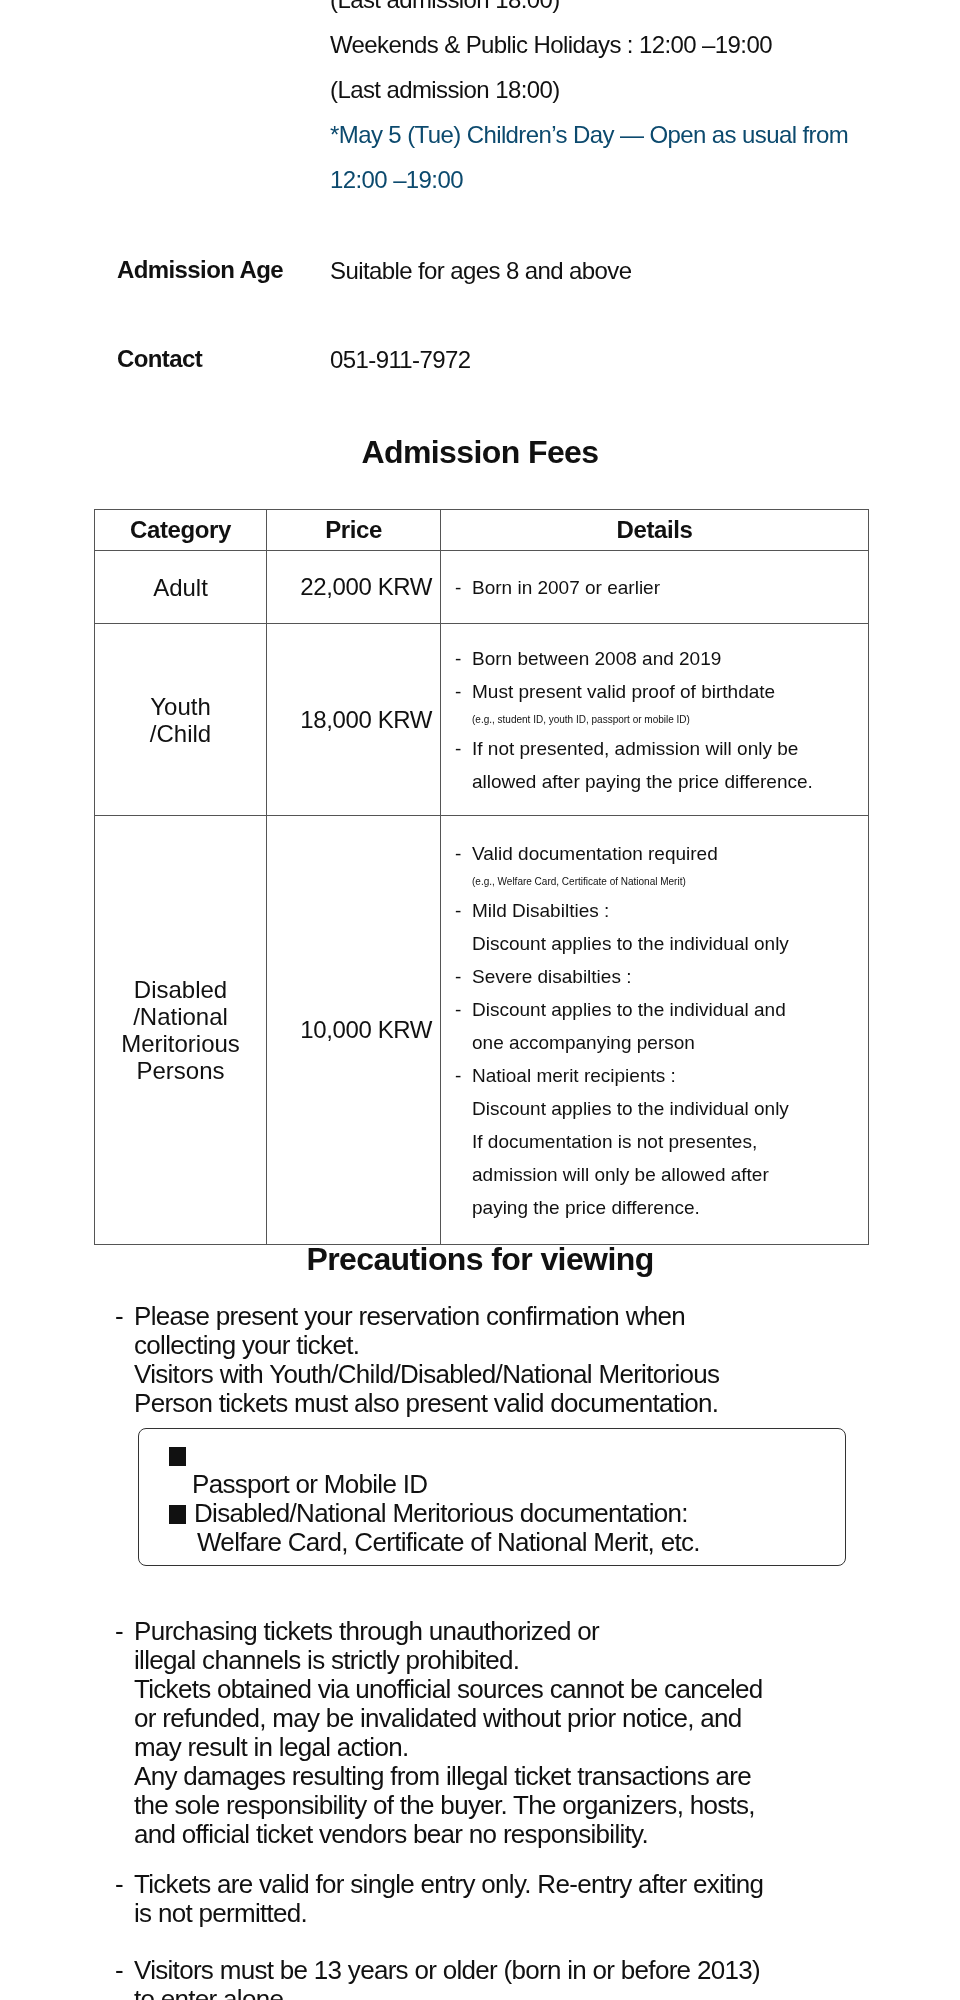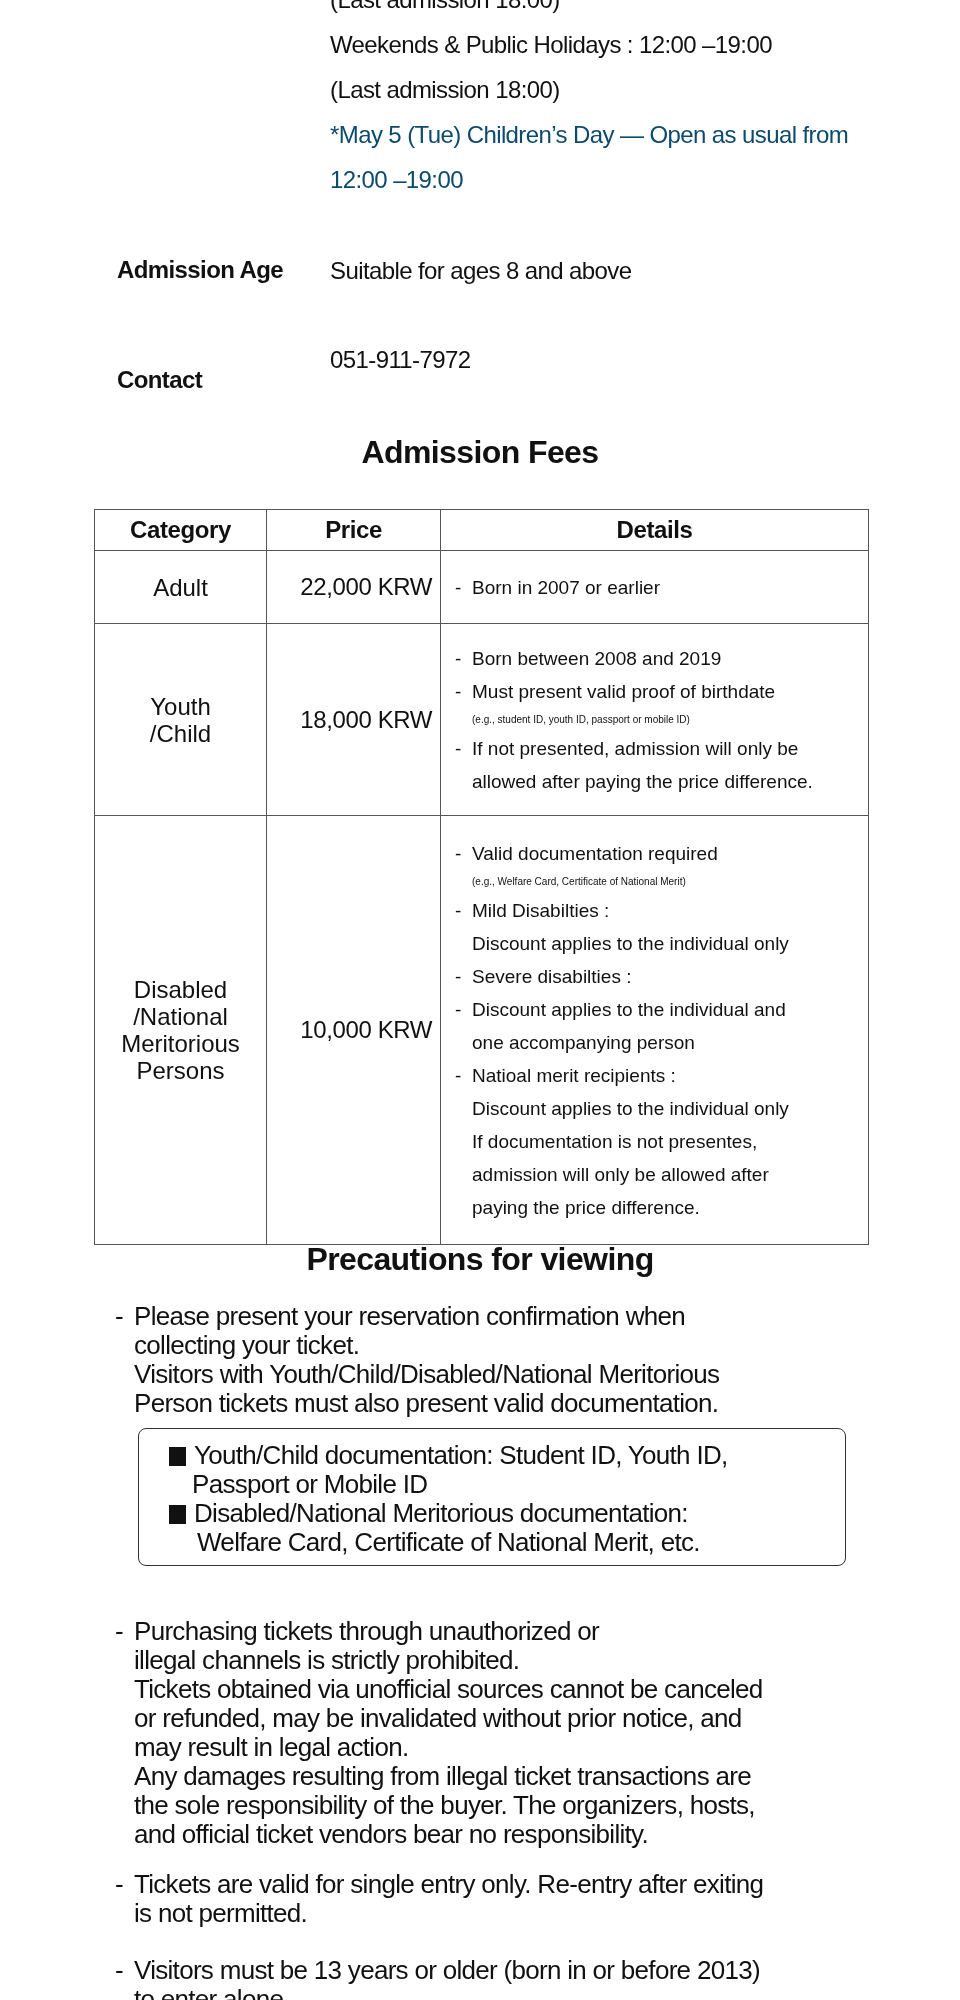--- a/index.html
+++ b/index.html
@@ -53,21 +53,21 @@
   <div class="hours-line" style="top:76px;">(Last admission 18:00)</div>
   <div class="hours-line note" style="top:121px;">*May 5 (Tue) Children’s Day — Open as usual from</div>
   <div class="hours-line note" style="top:166px;">12:00 –19:00</div>
 </div>
 
 <div>
   <div class="info-label" style="top:256px;">Admission Age</div>
   <div class="info-value" style="top:257px;">Suitable for ages 8 and above</div>
 </div>
 <div>
-  <div class="info-label" style="top:345px;margin-top:21px;">Contact</div>
+  <div class="info-label" style="top:345px;">Contact</div>
   <div class="info-value" style="top:346px;">051-911-7972</div>
 </div>
 
 <div class="section-title" style="top:434px;">Admission Fees</div>
 
 <table class="fees">
   <colgroup>
       <col style="width:172px">
       <col style="width:174px">
       <col>
@@ -189,21 +189,21 @@
     <div class="body">
       <div>Please present your reservation confirmation when</div>
       <div>collecting your ticket.</div>
       <div>Visitors with Youth/Child/Disabled/National Meritorious</div>
       <div>Person tickets must also present valid documentation.</div>
     </div>
   </div>
 </div>
 
 <div class="doc-box">
-  <div><span class="bul"></span><span>Youth/Child documentation: Student ID, Youth ID,</span></div>
+  <div><span class="bul"></span></div>
   <div class="indent1">Passport or Mobile ID</div>
   <div><span class="bul"></span><span>Disabled/National Meritorious documentation:</span></div>
   <div class="indent2">Welfare Card, Certificate of National Merit, etc.</div>
 </div>
 
 <div class="prec" style="top:1617px;">
   <div class="item">
     <span class="dash">-</span>
     <div class="body">
       <div>Purchasing tickets through unauthorized or</div>

